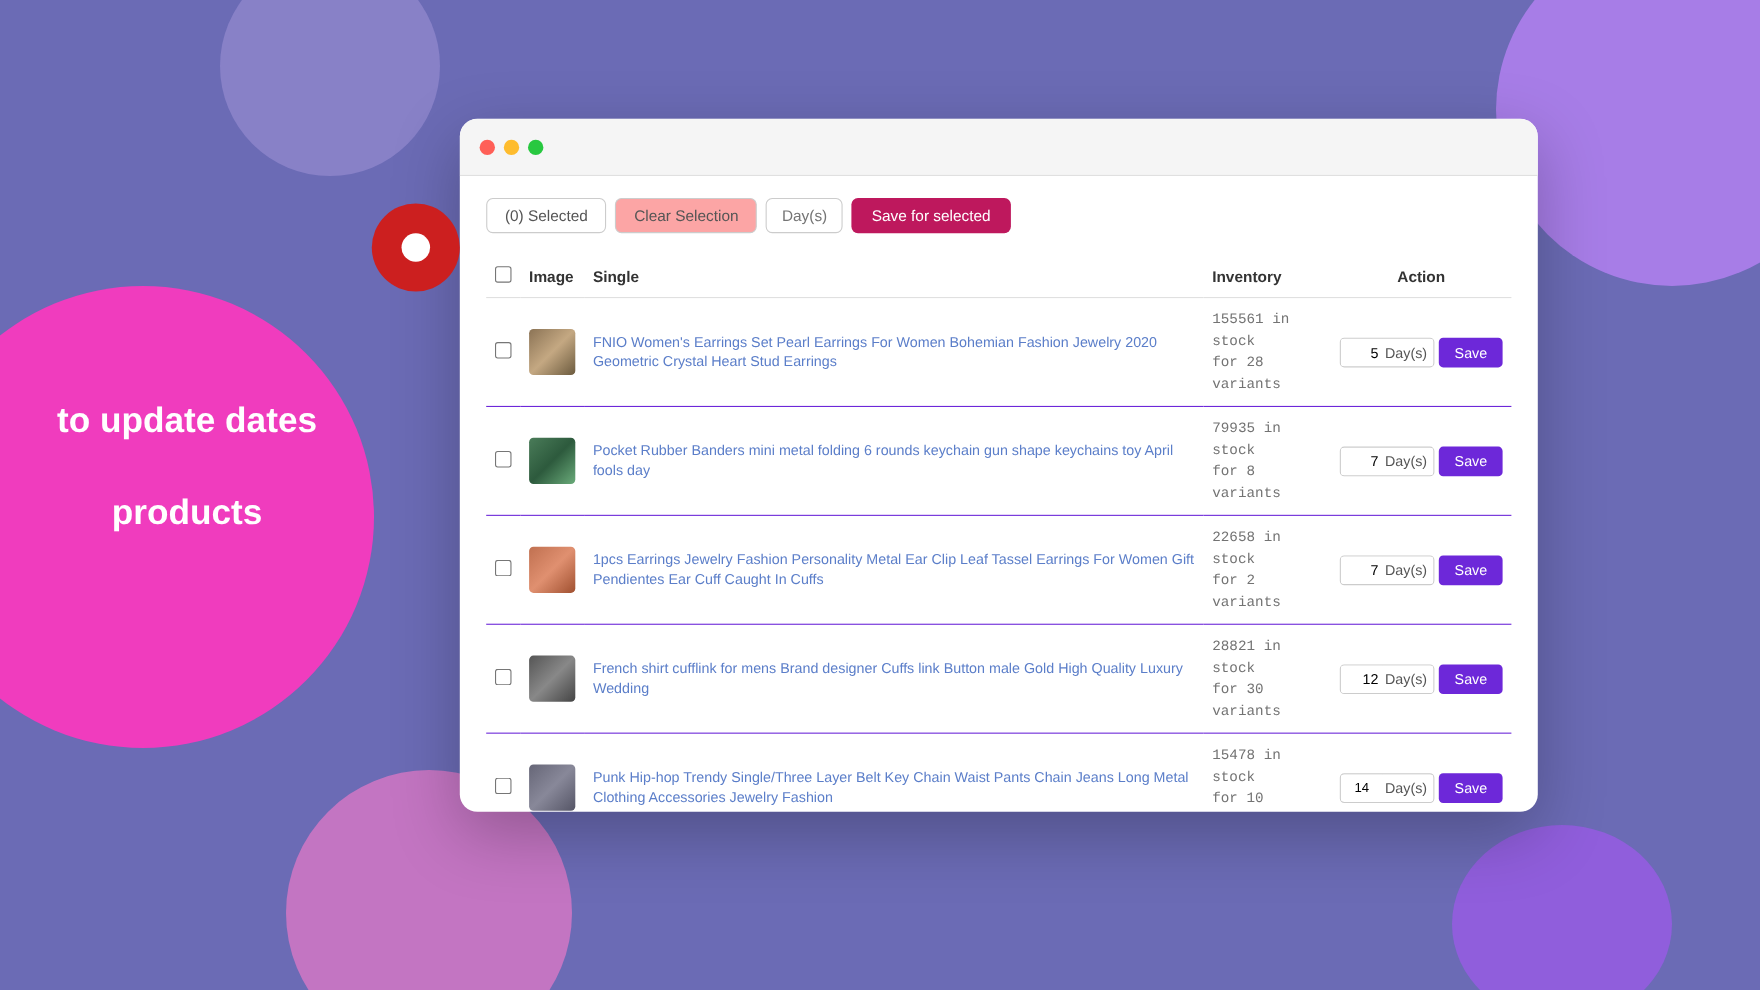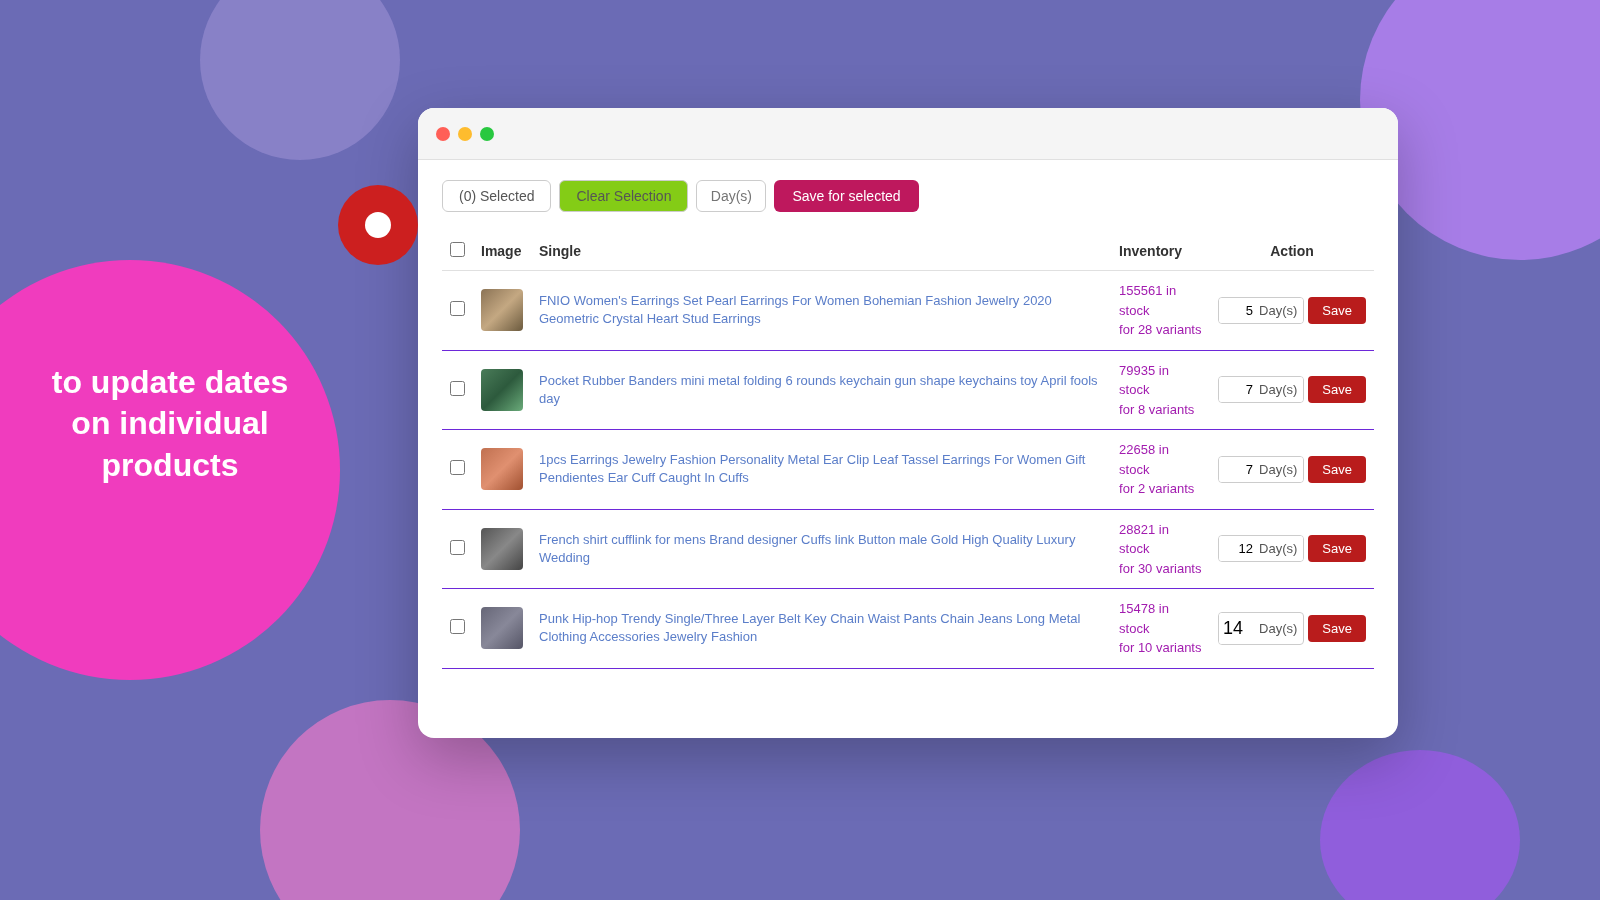--- a/index.html
+++ b/index.html
@@ -142,21 +142,21 @@
       border: 1px solid #ccc;
       background: white;
       color: #555;
       padding: 7px 16px;
       border-radius: 6px;
       font-size: 14px;
       cursor: pointer;
     }
     .btn-clear {
       border: 1px solid #ccc;
-      background: #84cc16;
+      background: #fca5a5;
       color: #555;
       padding: 7px 16px;
       border-radius: 6px;
       font-size: 14px;
       cursor: pointer;
     }
     .days-input {
       border: 1px solid #ccc;
       background: white;
       color: #555;
@@ -202,32 +202,33 @@
     .product-table tbody tr {
       border-bottom: 1px solid #6d28d9;
     }
     .product-link {
       color: #5b7ec9;
       text-decoration: none;
       font-size: 13px;
       line-height: 1.4;
     }
     .inventory-text {
-      color: #a21caf;
+      color: #737373;
       font-size: 13px;
       line-height: 1.5;
+      font-family: Liberation Mono, monospace;
     }
     .action-cell {
       display: flex;
       align-items: center;
       gap: 4px;
       justify-content: flex-end;
     }
     .btn-save-row {
-      background: #b91c1c;
+      background: #6d28d9;
       color: white;
       border: none;
       padding: 6px 14px;
       border-radius: 4px;
       font-size: 13px;
       cursor: pointer;
     }
     .days-combined {
       display: flex;
       align-items: center;
@@ -283,21 +284,21 @@
 <div class="bg-circle-pink-bottomleft"></div>
 <div class="bg-circle-purple-bottomright"></div>
 
 <div class="record-btn">
   <div class="record-btn-inner"></div>
 </div>
 
 <div class="left-text">
   <br>
   <span>to update dates</span><br>
-  <span>on individual</span><br>
+  <br>
   <span>products</span>
 </div>
 
 <div class="browser-window">
   <div class="browser-titlebar">
     <div class="traffic-light tl-red"></div>
     <div class="traffic-light tl-yellow"></div>
     <div class="traffic-light tl-green"></div>
   </div>
 
@@ -424,21 +425,21 @@
     </td>
     <td>
       <a href="#" class="product-link">Punk Hip-hop Trendy Single/Three Layer Belt Key Chain Waist Pants Chain Jeans Long Metal Clothing Accessories Jewelry Fashion</a>
     </td>
     <td>
       <div class="inventory-text">15478 in stock<br>for 10 variants</div>
     </td>
     <td>
       <div class="action-cell">
         <div class="days-combined">
-          <input type="text" class="" value="14" style="width: 38px; border: none; padding: 5px 4px; font-size: 18px; outline: none; text-align: left;">
+          <input type="text" class="" value="14" style="width: 38px; border: none; padding: 5px 4px; font-size: 12px; outline: none; text-align: center;">
           <span class="days-combined-label"> Day(s)</span>
         </div>
         <button class="btn-save-row">Save</button>
       </div>
     </td>
   </tr>
         </tbody>
     </table>
   </div>
 </div>

